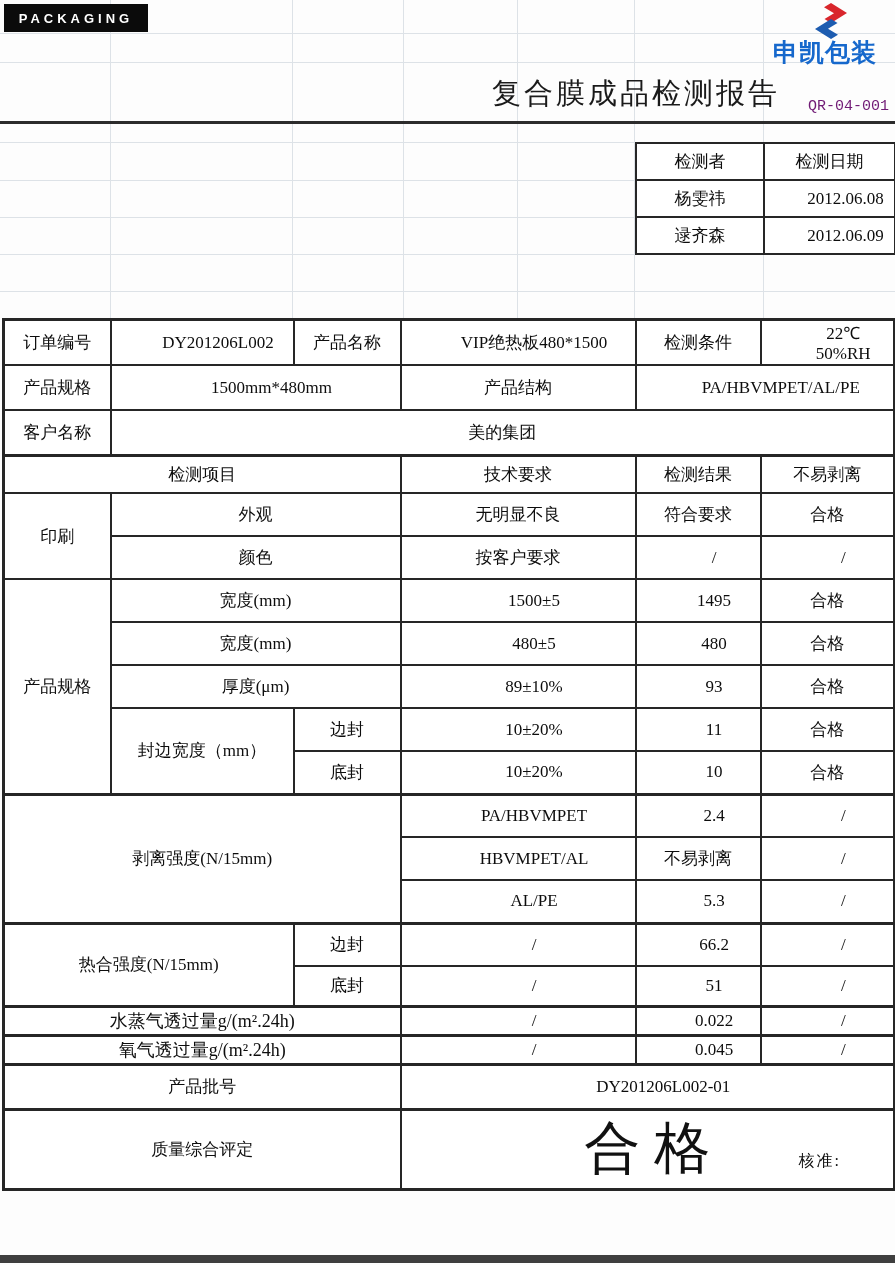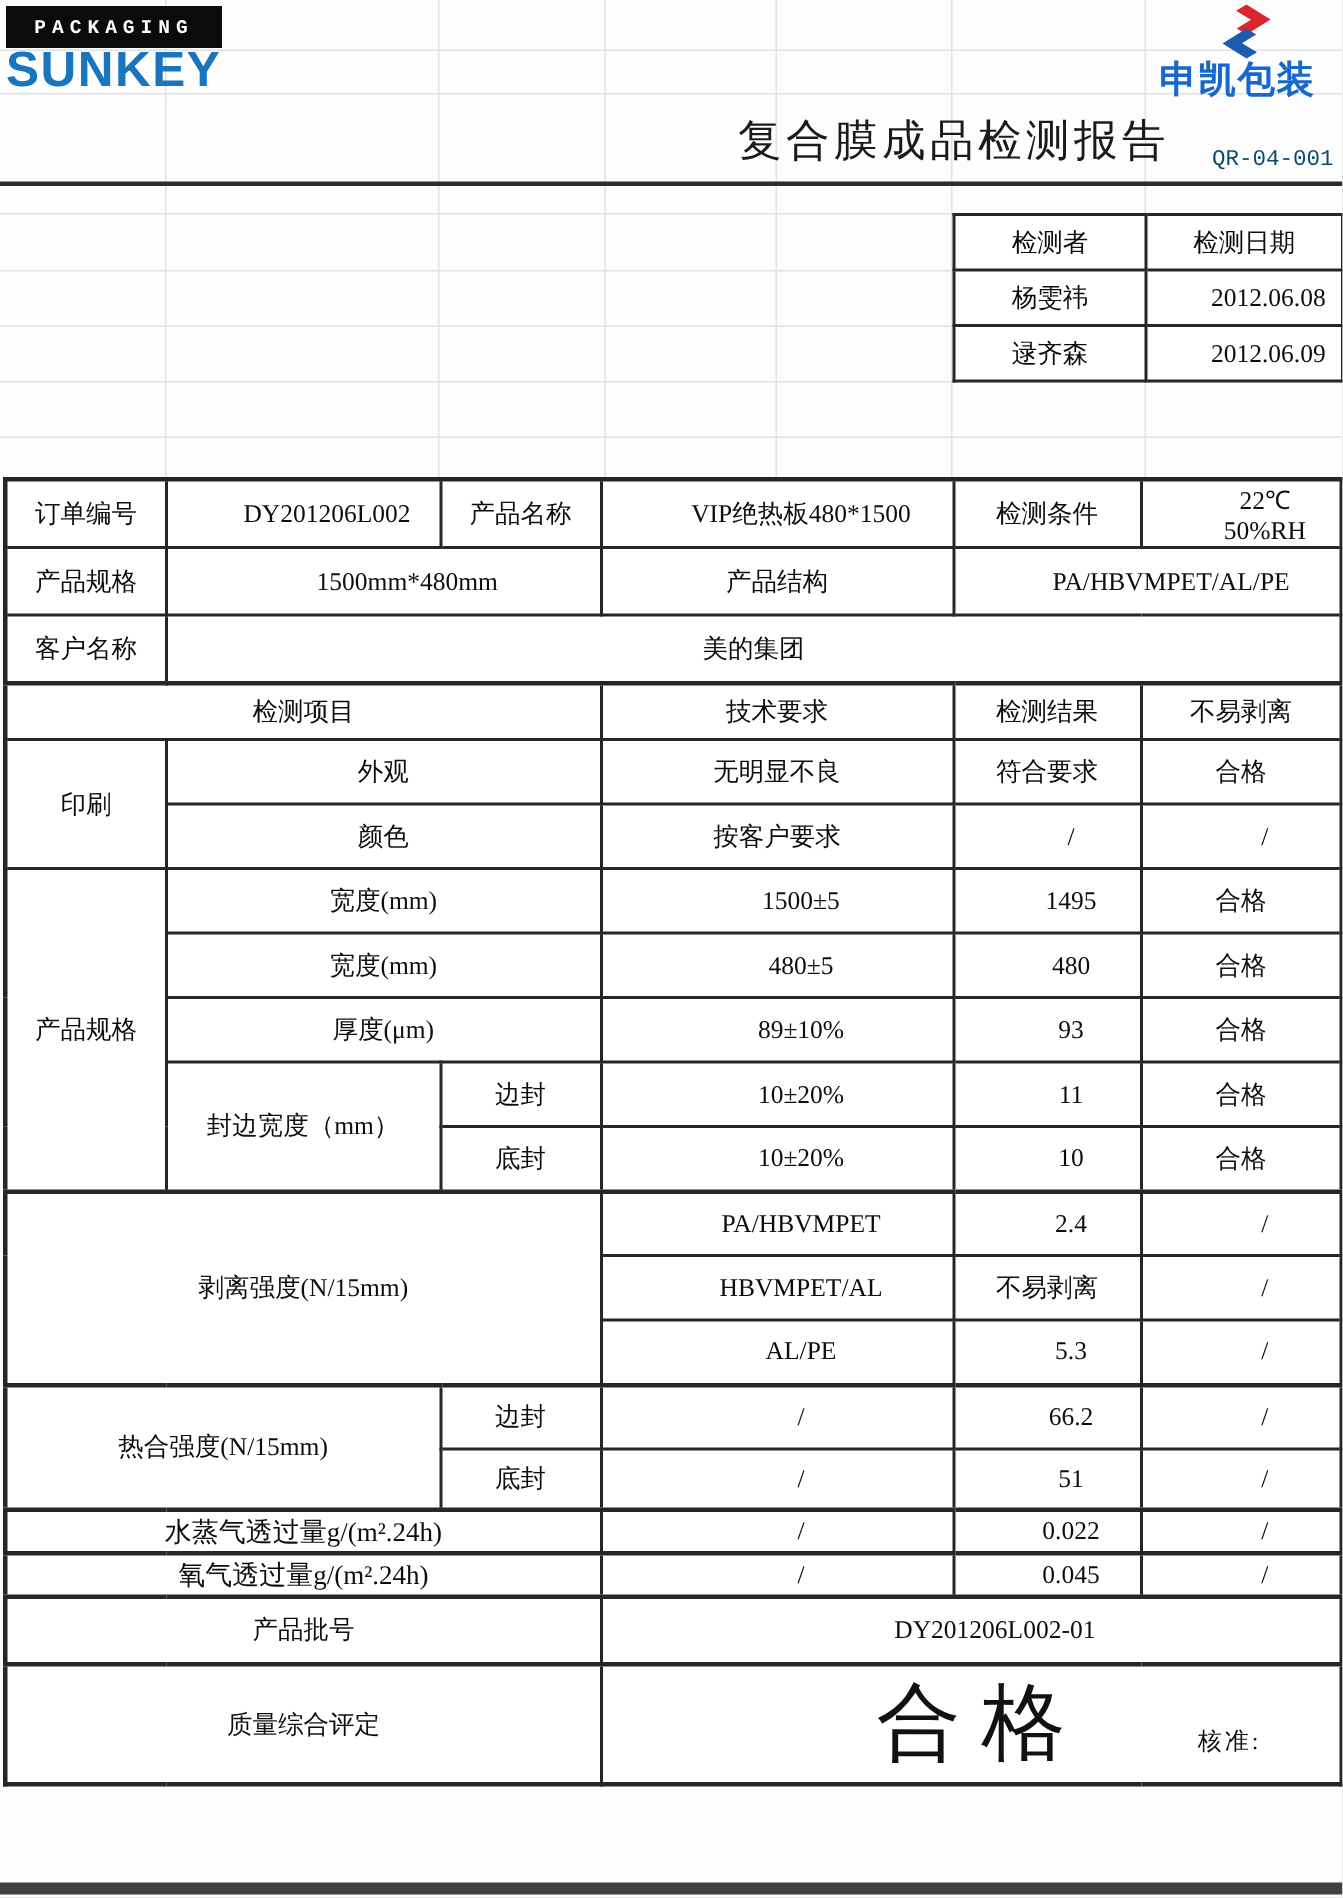--- a/index.html
+++ b/index.html
@@ -6,32 +6,32 @@
   body { background:#e8e8e8; font-family:"Liberation Serif","DejaVu Serif",serif; }
   .page { position:relative; width:895px; height:1265px; background:#fdfdfd; margin:0 auto;
           outline:1px solid #c4c4c4; overflow:hidden; }
 
   
   .vline { position:absolute; top:0; height:318px; width:1px; background:#dde2e7; }
   .hline { position:absolute; left:0; width:895px; height:1px; background:#dde2e7; }
 
   
   .pack-box { position:absolute; left:4px; top:4px; width:144px; height:28px; background:#0b0b0b;
-              color:#fff; font-family:Liberation Mono, monospace; font-weight:bold; font-size:13px;
+              color:#fff; font-family:Liberation Sans, sans-serif; font-weight:bold; font-size:13px;
               letter-spacing:4px; display:flex; align-items:center; justify-content:center; }
   .sunkey { position:absolute; left:4px; top:29px; color:#1b75bc; font-family:"Liberation Sans",sans-serif;
             font-weight:bold; font-size:33px; letter-spacing:1px; line-height:1; }
   .sk-icon { position:absolute; left:810px; top:2px; }
   .shenkai { position:absolute; left:758px; top:36px; width:134px; text-align:center; color:#1668cc;
              font-family:"Liberation Sans",sans-serif; font-weight:bold; font-size:25px; letter-spacing:1px; }
 
   .title { position:absolute; left:0; top:74px; width:780px; text-align:right; font-size:29px;
            color:#1a1a1a; letter-spacing:3px; }
   .qr-no { position:absolute; right:6px; top:98px; font-family:"Liberation Mono","DejaVu Sans Mono",monospace;
-           font-size:15px; color:#0c4a6e; }
+           font-size:15px; color:#701a75; }
   .title-rule { position:absolute; left:0; top:121px; width:895px; height:3px; background:#2c2c2c; }
 
   
   table { border-collapse:collapse; background:#fff; }
   td, th { border:2px solid #262626; text-align:center; vertical-align:middle; color:#0d0d0d;
            font-size:17px; font-weight:normal; padding:0 2px; }
   .inspector { position:absolute; left:635px; top:142px; width:259px; table-layout:fixed; border:2px solid #3b82f6; }
   .inspector tr { height:37px; }
 
   
@@ -63,21 +63,20 @@
     <div class="hline" style="top:142px"></div>
     <div class="hline" style="top:180px"></div>
     <div class="hline" style="top:217px"></div>
     <div class="hline" style="top:254px"></div>
     <div class="hline" style="top:291px"></div>
   </div>
 
   <div class="pack-box">
     <span>PACKAGING</span>
   </div>
-  <div class="sunkey">SUNKEY</div>
 
   <div class="sk-icon">
     <svg width="42" height="38" viewBox="0 0 40 38">
       <path d="M20 1 L36 11 L20 21 L13.5 17 L23 11.2 L13 5.2 Z" fill="#d9262c"></path>
       <path d="M20 37 L4 27 L20 17 L26.5 21 L17 26.8 L27 32.8 Z" fill="#1d5cb0"></path>
     </svg>
   </div>
   <div class="shenkai">申凯包装</div>
 
   <div class="title">复合膜成品检测报告</div>

